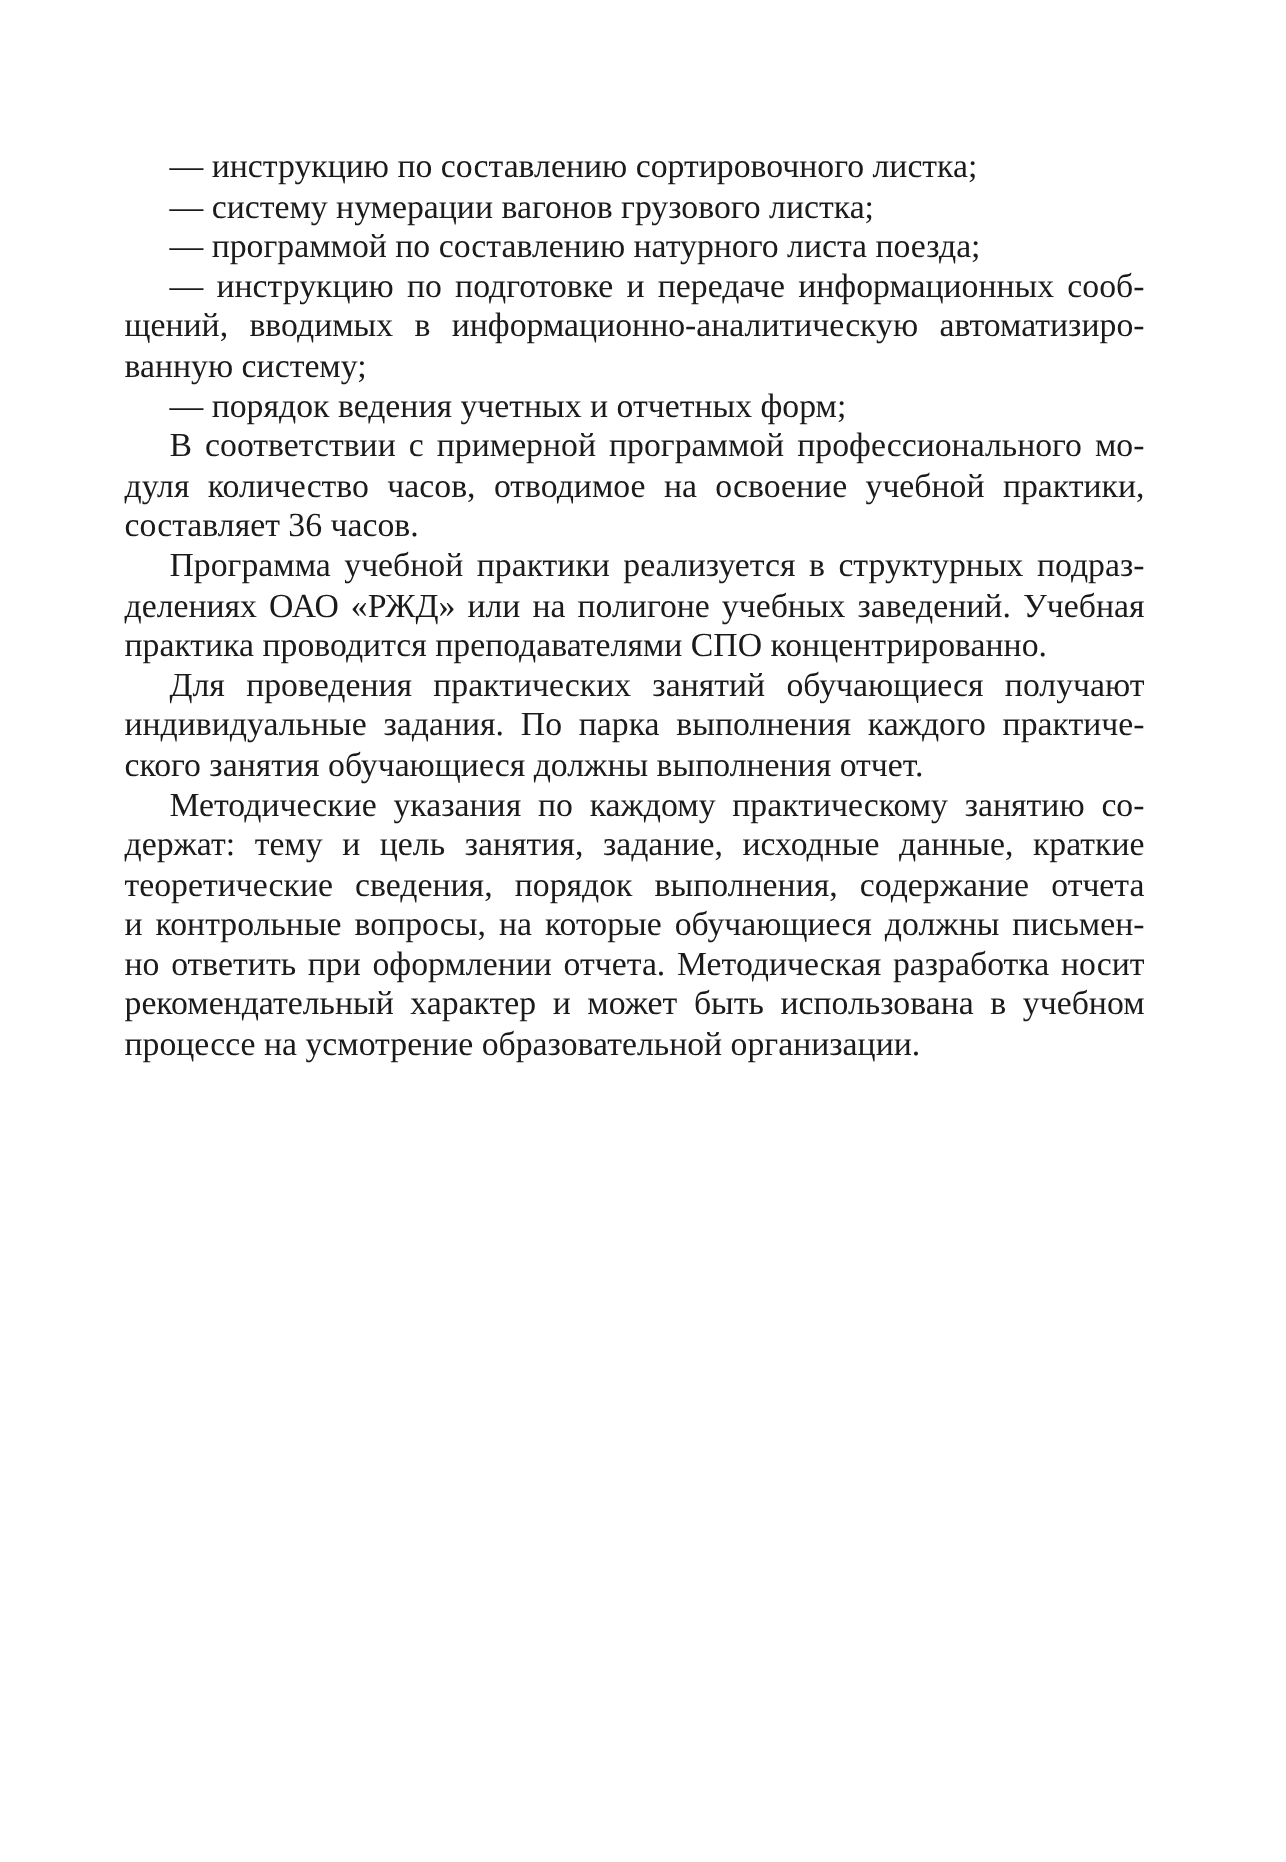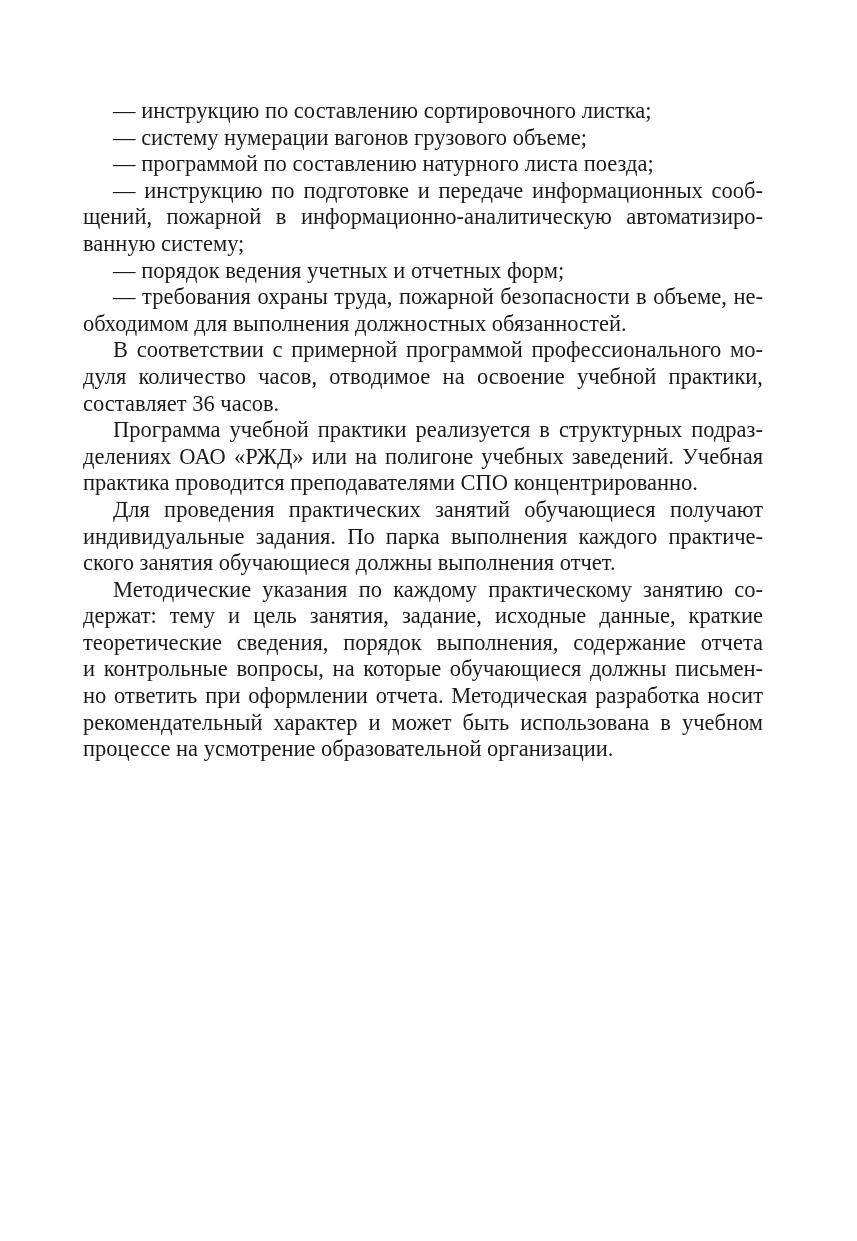--- a/index.html
+++ b/index.html
@@ -54,36 +54,32 @@
 </style>
 </head>
 <body>
 
 <div class="page">
   <div class="text-block" style="color: rgb(27, 27, 27);">
       <div class="paragraph">
         <div class="line left indent">— инструкцию по составлению сортировочного листка;</div>
       </div>
       <div class="paragraph">
-        <div class="line left indent">— систему нумерации вагонов грузового объеме;</div>
+        <div class="line left indent">— систему нумерации вагонов грузового листка;</div>
       </div>
       <div class="paragraph">
         <div class="line left indent">— программой по составлению натурного листа поезда;</div>
       </div>
       <div class="paragraph">
         <div class="line justify indent">— инструкцию по подготовке и передаче информационных сооб-</div>
-        <div class="line justify">щений, пожарной в информационно-аналитическую автоматизиро-</div>
+        <div class="line justify">щений, вводимых в информационно-аналитическую автоматизиро-</div>
         <div class="line left">ванную систему;</div>
       </div>
       <div class="paragraph">
         <div class="line left indent">— порядок ведения учетных и отчетных форм;</div>
-      </div>
-      <div class="paragraph">
-        <div class="line justify indent">— требования охраны труда, пожарной безопасности в объеме, не-</div>
-        <div class="line left">обходимом для выполнения должностных обязанностей.</div>
       </div>
       <div class="paragraph">
         <div class="line justify indent">В соответствии с примерной программой профессионального мо-</div>
         <div class="line justify">дуля количество часов, отводимое на освоение учебной практики,</div>
         <div class="line left">составляет 36 часов.</div>
       </div>
       <div class="paragraph">
         <div class="line justify indent">Программа учебной практики реализуется в структурных подраз-</div>
         <div class="line justify">делениях ОАО «РЖД» или на полигоне учебных заведений. Учебная</div>
         <div class="line left">практика проводится преподавателями СПО концентрированно.</div>

